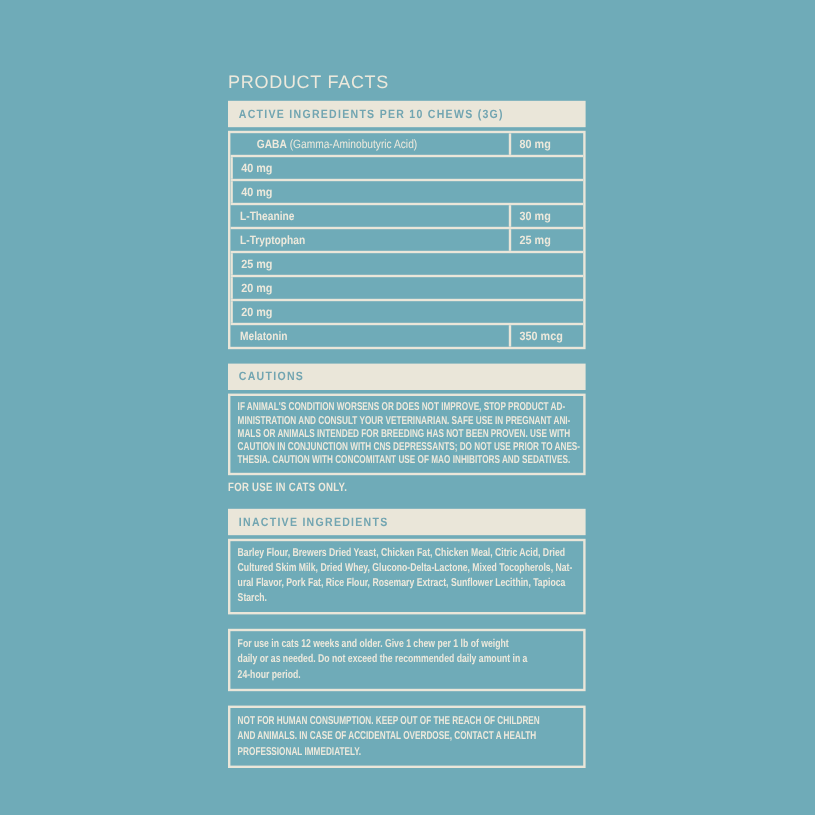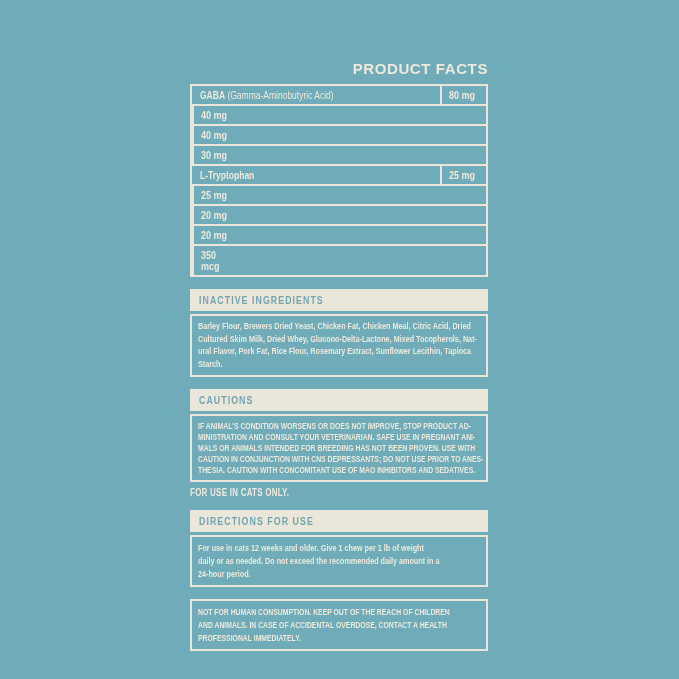--- a/index.html
+++ b/index.html
@@ -18,25 +18,24 @@
   }
   .label{
     position:absolute;
     left:190px;
     top:60px;
     width:298px;
     color:var(--cream-text);
   }
   .page-title{
     font-size:15px;
-    font-weight:700;
+    font-weight:400;
     letter-spacing:.6px;
     color:var(--cream-text);
     margin-bottom:7px;
-    text-align:right;
   }
   .section{margin-bottom:12px;}
   .band{
     background:var(--cream);
     color:var(--teal-text);
     font-size:10px;
     font-weight:700;
     padding:6px 9px 5px 9px;
     overflow:hidden;
   }
@@ -50,30 +49,30 @@
   .boxed{
     border:2px solid var(--cream);
     margin-top:3px;
     overflow:hidden;
   }
   
   .grid .row{
     display:flex;
     border-top:2px solid var(--cream);
   }
-  .grid .row:first-child{border-top:none;}
+  .grid .row:first-child{border-top:none;margin-left:14px;}
   .cell{
     font-size:10px;
     font-weight:700;
     line-height:11px;
     padding:4px 8px 3px 8px;
   }
   .cell.name{flex:1;}
   .cell.amt{
-    width:46px;
+    width:62px;
     border-left:2px solid var(--cream);
     padding-left:7px;
   }
   .cond{
     display:block;
     transform:scaleX(.85);
     transform-origin:left top;
     width:117.5%;
   }
   .cond .detail{font-weight:400;}
@@ -112,20 +111,23 @@
   }
 </style>
 </head>
 <body>
 
 <div class="label">
 
   <div class="page-title">PRODUCT FACTS</div>
 
   <div class="section">
+    <div class="band">
+      <span>ACTIVE INGREDIENTS PER 10 CHEWS (3G)</span>
+    </div>
     <div class="boxed grid">
 
       <div class="row">
         <div class="cell name">
           <span class="cond"><b>GABA</b> <span class="detail">(Gamma-Aminobutyric Acid)</span></span>
         </div>
         <div class="cell amt">
           <span class="cond">80 mg</span>
         </div>
       </div>
@@ -136,20 +138,23 @@
         </div>
       </div>
 
       <div class="row">
         <div class="cell amt">
           <span class="cond">40 mg</span>
         </div>
       </div>
 
       <div class="row">
+        <div class="cell name">
+          <span class="cond"><b>L-Theanine</b> </span>
+        </div>
         <div class="cell amt">
           <span class="cond">30 mg</span>
         </div>
       </div>
 
       <div class="row">
         <div class="cell name">
           <span class="cond"><b>L-Tryptophan</b> </span>
         </div>
         <div class="cell amt">
@@ -169,39 +174,28 @@
         </div>
       </div>
 
       <div class="row">
         <div class="cell amt">
           <span class="cond">20 mg</span>
         </div>
       </div>
 
       <div class="row">
+        <div class="cell name">
+          <span class="cond"><b>Melatonin</b> </span>
+        </div>
         <div class="cell amt">
           <span class="cond">350 mcg</span>
         </div>
       </div>
 
-    </div>
-  </div>
-
-  <div class="section">
-    <div class="band">
-      <span>INACTIVE INGREDIENTS</span>
-    </div>
-    <div class="boxed body-text">
-      <span class="lines sentence">
-        <span class="line">Barley Flour, Brewers Dried Yeast, Chicken Fat, Chicken Meal, Citric Acid, Dried</span>
-        <span class="line">Cultured Skim Milk, Dried Whey, Glucono-Delta-Lactone, Mixed Tocopherols, Nat-</span>
-        <span class="line">ural Flavor, Pork Fat, Rice Flour, Rosemary Extract, Sunflower Lecithin, Tapioca</span>
-        <span class="line">Starch.</span>
-      </span>
     </div>
   </div>
 
   <div class="section">
     <div class="band">
       <span>CAUTIONS</span>
     </div>
     <div class="boxed body-text">
       <span class="lines upper">
         <span class="line">IF ANIMAL'S CONDITION WORSENS OR DOES NOT IMPROVE, STOP PRODUCT AD-</span>
@@ -211,22 +205,33 @@
         <span class="line">THESIA. CAUTION WITH CONCOMITANT USE OF MAO INHIBITORS AND SEDATIVES.</span>
       </span>
     </div>
     <div class="footnote">
       <span>FOR USE IN CATS ONLY.</span>
     </div>
   </div>
 
   <div class="section">
     <div class="band">
-      <span>DIRECTIONS FOR USE</span>
-    </div>
+      <span>INACTIVE INGREDIENTS</span>
+    </div>
+    <div class="boxed body-text">
+      <span class="lines sentence">
+        <span class="line">Barley Flour, Brewers Dried Yeast, Chicken Fat, Chicken Meal, Citric Acid, Dried</span>
+        <span class="line">Cultured Skim Milk, Dried Whey, Glucono-Delta-Lactone, Mixed Tocopherols, Nat-</span>
+        <span class="line">ural Flavor, Pork Fat, Rice Flour, Rosemary Extract, Sunflower Lecithin, Tapioca</span>
+        <span class="line">Starch.</span>
+      </span>
+    </div>
+  </div>
+
+  <div class="section">
     <div class="boxed body-text">
       <span class="lines sentence directions">
         <span class="line">For use in cats 12 weeks and older. Give 1 chew per 1 lb of weight</span>
         <span class="line">daily or as needed. Do not exceed the recommended daily amount in a</span>
         <span class="line">24-hour period.</span>
       </span>
     </div>
   </div>
 
   <div class="section">

